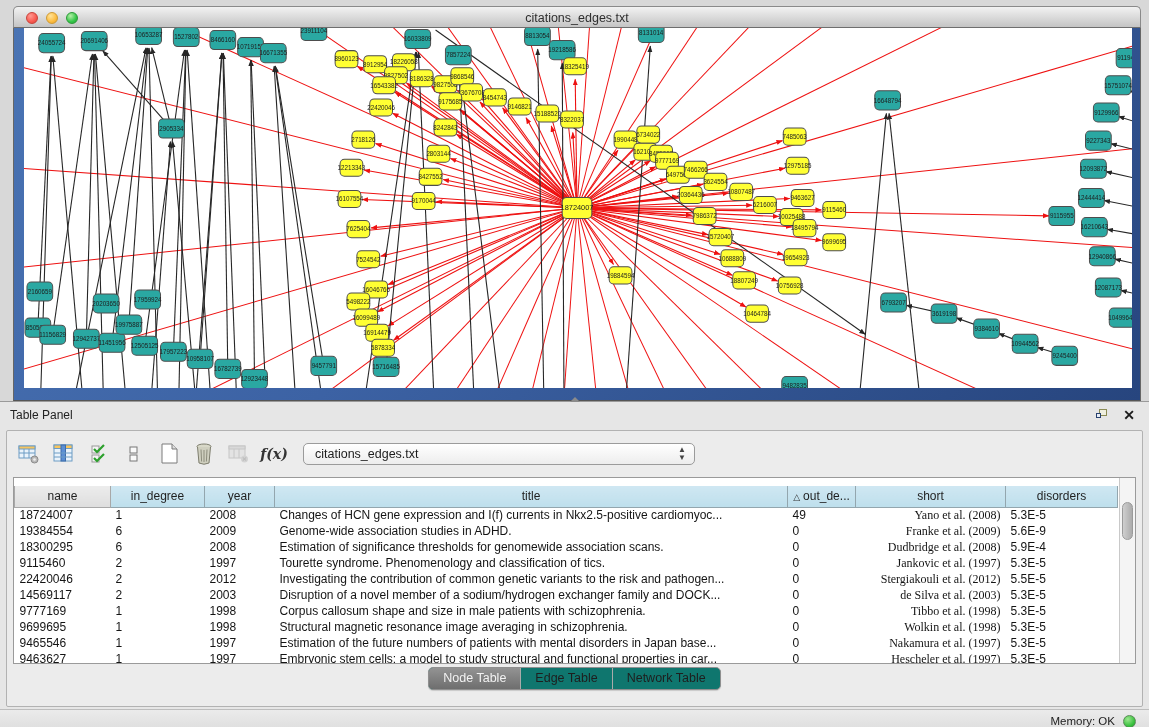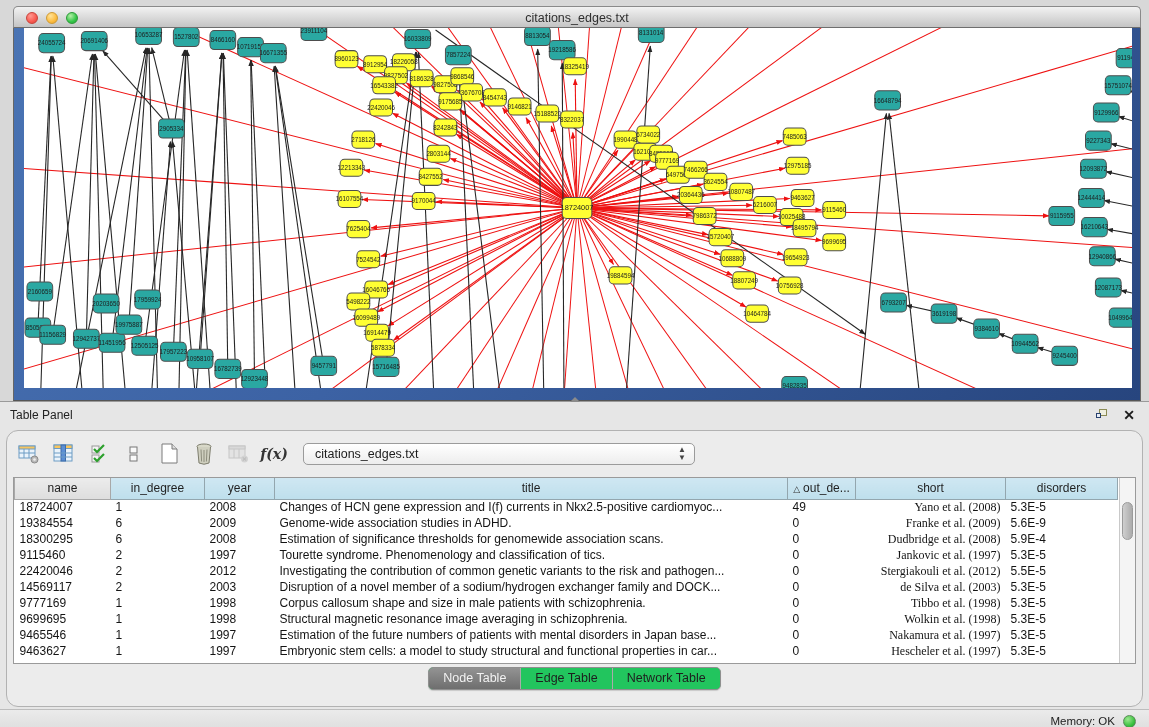--- a/index.html
+++ b/index.html
@@ -29,53 +29,53 @@
     background:#e6e6e6; border-top:1px solid #9a9a9a; }
   .splitter-notch { position:absolute; left:570px; top:-5px; width:0; height:0;
     border-left:5px solid transparent; border-right:5px solid transparent; border-bottom:5px solid #8b8b8b; }
   .panel-header { position:absolute; left:0; right:0; top:0; height:26px; }
   .panel-title { position:absolute; left:10px; top:0; line-height:26px; font-size:12px; color:#222; }
   .float-icon { position:absolute; right:40px; top:7px; width:13px; height:12px; }
   .float-icon .sq1 { position:absolute; left:3px; top:0; width:8px; height:7px; border:1px solid #8b8b54; background:#efefdf; }
   .float-icon .sq2 { position:absolute; left:0; top:4px; width:5px; height:5px; border:1px solid #27406e; background:#e8edf5; }
   .close-icon { position:absolute; right:14px; top:4px; font-size:14px; font-weight:bold; color:#1a1a1a; line-height:18px; }
   .panel-body { position:absolute; left:6px; right:6px; top:28px; bottom:26px;
-    background:#ececec; border:1px solid #b2b2b2; border-radius:12px; }
+    background:#ececec; border:1px solid #b2b2b2; border-radius:2px; }
 
   
   .toolbar { position:absolute; left:0; right:0; top:0; height:46px; display:flex; align-items:center; }
   .tb-icon { width:26px; height:26px; margin-left:9px; display:flex; align-items:center; justify-content:center; }
   .tb-icon svg { display:block; }
   .fx { font-family:"DejaVu Serif", serif; font-style:italic; font-weight:bold; font-size:14px; color:#333; }
   .combo { position:relative; margin-left:16px; width:392px; height:22px;
     background:linear-gradient(#ffffff,#ededed); border:1px solid #9b9b9b; border-radius:5px;
     font-size:12.5px; color:#1c1c1c; line-height:20px; padding-left:11px; }
   .combo .arrows { position:absolute; right:8px; top:2px; font-size:8px; line-height:8px; color:#444; text-align:center; }
 
   
   .table-wrap { position:absolute; left:6px; right:6px; top:46px; bottom:42px;
     background:#ffffff; border:1px solid #9a9a9a; overflow:hidden; }
-  table.grid { border-collapse:collapse; table-layout:fixed; width:calc(100% - 17px); }
+  table.grid { border-collapse:collapse; table-layout:fixed; width:calc(100% - 17px);margin-top:8px; }
   .grid th { height:21px; font-weight:normal; font-size:12px; color:#1f1f1f; text-align:center;
     background:linear-gradient(#cfe7f2,#bedfec); border:1px solid #93a6ae; border-top:none;
     overflow:hidden; white-space:nowrap; }
   .grid th.hdr-name { background:linear-gradient(#ececec,#dedede); border-color:#a8a8a8; }
   .grid th .sort-tri { font-size:9px; margin-right:3px; color:#333; }
   .grid td { height:16px; font-size:12px; color:#141414; padding:0 5px;
     white-space:nowrap; overflow:hidden; text-overflow:clip; }
   .grid td.c-short { text-align:right;font-family:Liberation Serif, serif; }
   .vscroll { position:absolute; right:0; top:0; bottom:0; width:16px;
     background:#f4f4f4; border-left:1px solid #c9c9c9; }
   .vthumb { position:absolute; left:2px; right:2px; top:24px; height:38px; border-radius:6px;
     background:linear-gradient(90deg,#cfcfcf,#ababab); border:1px solid #9a9a9a; }
 
   
   .tabbar { position:absolute; left:0; right:0; bottom:16px; display:flex; justify-content:center; }
   .seg { display:inline-flex; border:1px solid #8f8f8f; border-radius:5px; overflow:hidden;
-    background:#22c55e; box-shadow:0 1px 1px rgba(0,0,0,0.15); }
+    background:#0f766e; box-shadow:0 1px 1px rgba(0,0,0,0.15); }
   .seg .tab { padding:3px 14px 4px; font-size:12.5px; color:#1e1e1e; border-left:1px solid #aaaaaa; }
   .seg .tab:first-child { border-left:none; }
   .seg .tab.sel { background:linear-gradient(#939393,#6e6e6e); color:#f2f2f2; }
 
   
   .status-bar { position:absolute; left:0; right:0; bottom:0; height:24px;
     background:linear-gradient(#ebebeb,#dcdcdc); border-top:1px solid #bdbdbd;text-align:center; }
   .mem-label { position:absolute; right:34px; top:0; line-height:23px; font-size:11.5px; color:#1c1c1c; }
   .mem-dot { position:absolute; right:13px; top:5px; width:13px; height:13px; border-radius:50%;
     background:radial-gradient(circle at 35% 30%, #9de88f, #37bf3d 65%, #2a9a31); border:1px solid #5a8a57; }

